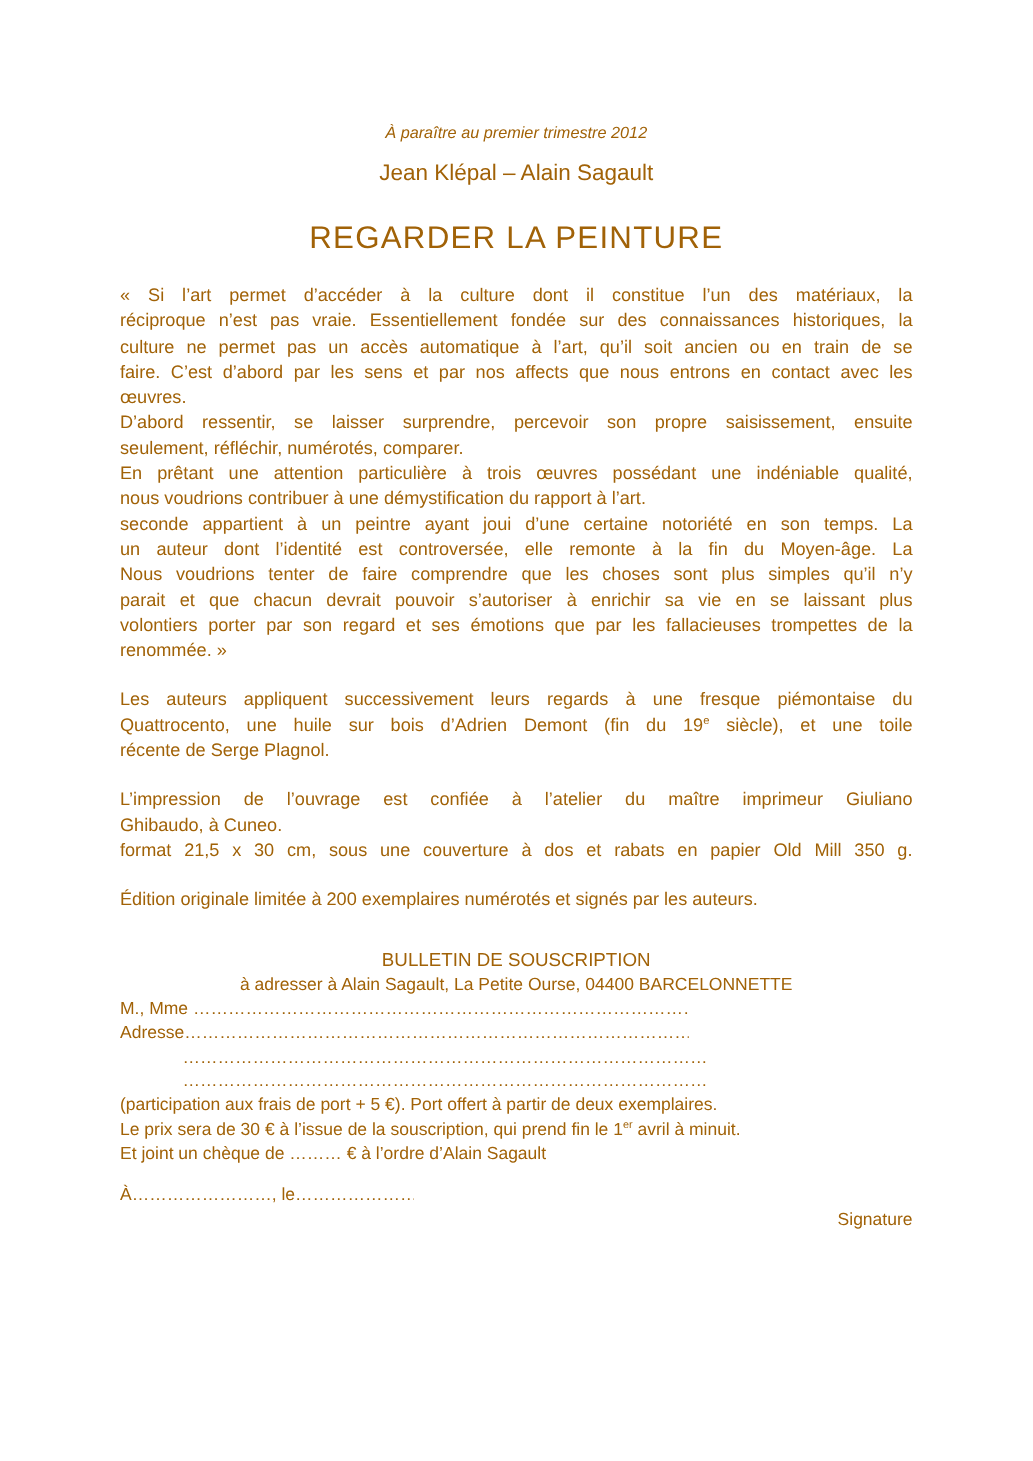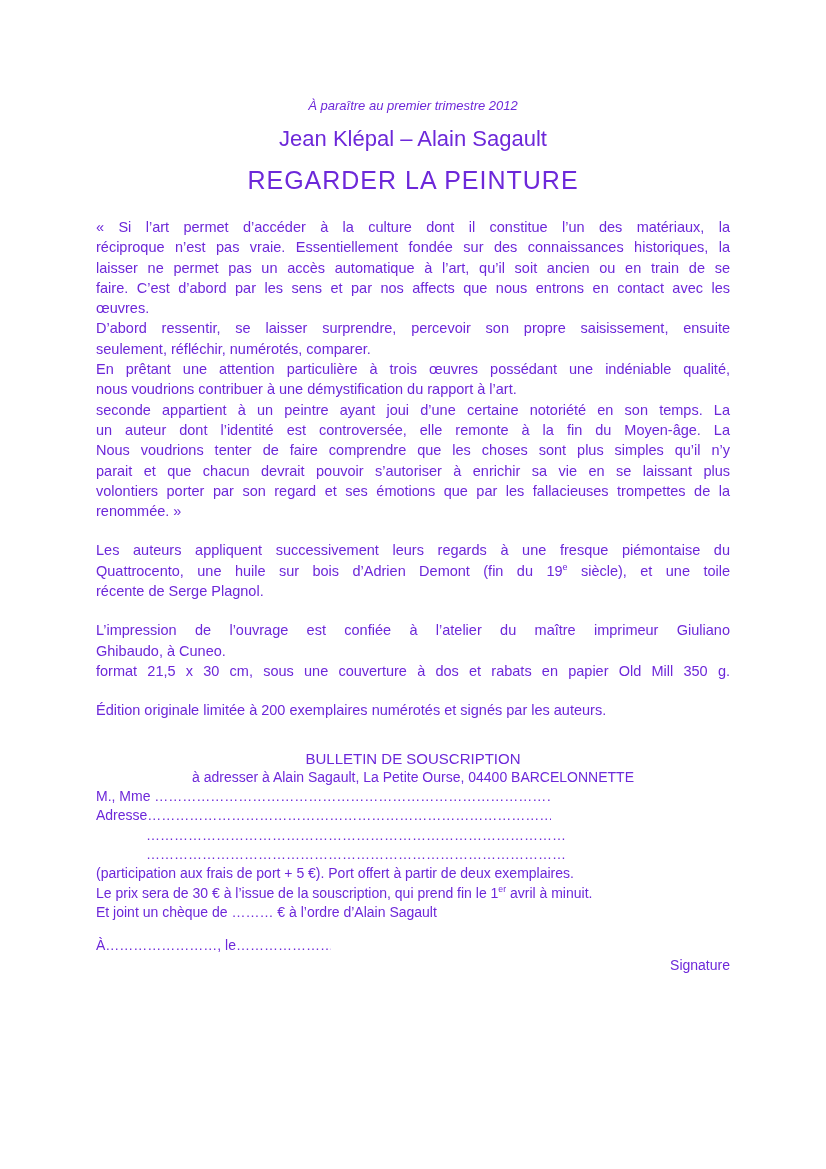--- a/index.html
+++ b/index.html
@@ -1,24 +1,24 @@
 <!DOCTYPE html>
 <html><head>
 <meta charset="utf-8">
 <style>
   html,body{margin:0;padding:0;background:#ffffff;}
   .page{
     width:826px;height:1169px;background:#ffffff;position:relative;overflow:hidden;
     font-family:"Liberation Sans","DejaVu Sans",sans-serif;
-    color:#6d28d9;
+    color:#a16207;
   }
   .col{width:634px;margin-left:96px;padding-top:98px;}
   .header{text-align:center;}
   .announce{font-style:italic;font-size:13px;line-height:16px;margin-bottom:14px;}
-  .authors{font-size:22px;line-height:21px;margin-bottom:16px;}
+  .authors{font-size:18px;line-height:21px;margin-bottom:26px;}
   .title{font-size:25px;line-height:30px;letter-spacing:1px;margin-bottom:22px;}
   .quote{}
   .quote,.plain{font-size:14.5px;line-height:20.3px;}
   .jl{text-align:justify;text-align-last:justify;}
   .ll{text-align:left;}
   .gap19{height:19px;}
   .gap28{height:28px;}
   .sup{vertical-align:super;font-size:62%;line-height:0;}
   .bulletin{font-size:14px;line-height:19.3px;}
   .b-head{text-align:center;font-weight:normal;font-size:15px;}
@@ -42,21 +42,21 @@
 
     <div class="header">
       <div class="announce">À paraître au premier trimestre 2012</div>
       <div class="authors">Jean Klépal – Alain Sagault</div>
       <div class="title">REGARDER LA PEINTURE</div>
     </div>
 
     <div class="quote">
       <div class="jl">« Si l’art permet d’accéder à la culture dont il constitue l’un des matériaux, la</div>
       <div class="jl">réciproque n’est pas vraie. Essentiellement fondée sur des connaissances historiques, la</div>
-      <div class="jl">laisser ne permet pas un accès automatique à l’art, qu’il soit ancien ou en train de se</div>
+      <div class="jl">culture ne permet pas un accès automatique à l’art, qu’il soit ancien ou en train de se</div>
       <div class="jl">faire. C’est d’abord par les sens et par nos affects que nous entrons en contact avec les</div>
       <div class="ll">œuvres.</div>
 
       <div class="jl">D’abord ressentir, se laisser surprendre, percevoir son propre saisissement, ensuite</div>
       <div class="ll">seulement, réfléchir, numérotés, comparer.</div>
 
       <div class="jl">En prêtant  une attention particulière à trois œuvres possédant une indéniable qualité,</div>
       <div class="ll">nous voudrions contribuer à une démystification du rapport à l’art.</div>
 
       <div class="jl">seconde appartient à un peintre ayant joui d’une certaine notoriété en son temps. La</div>

